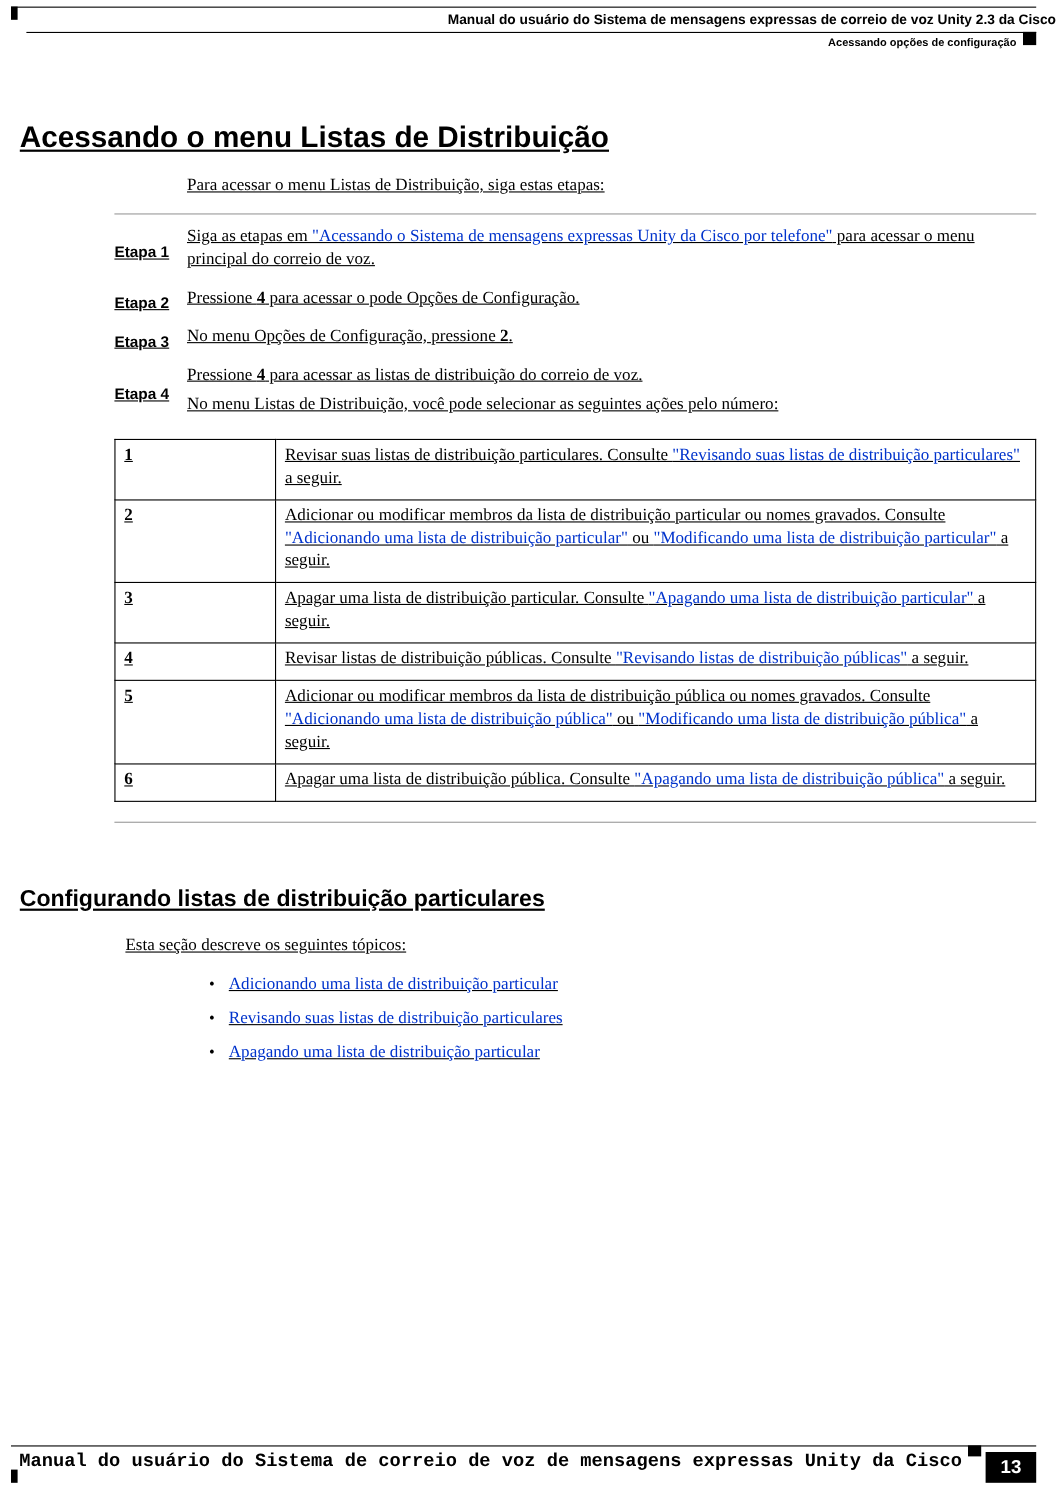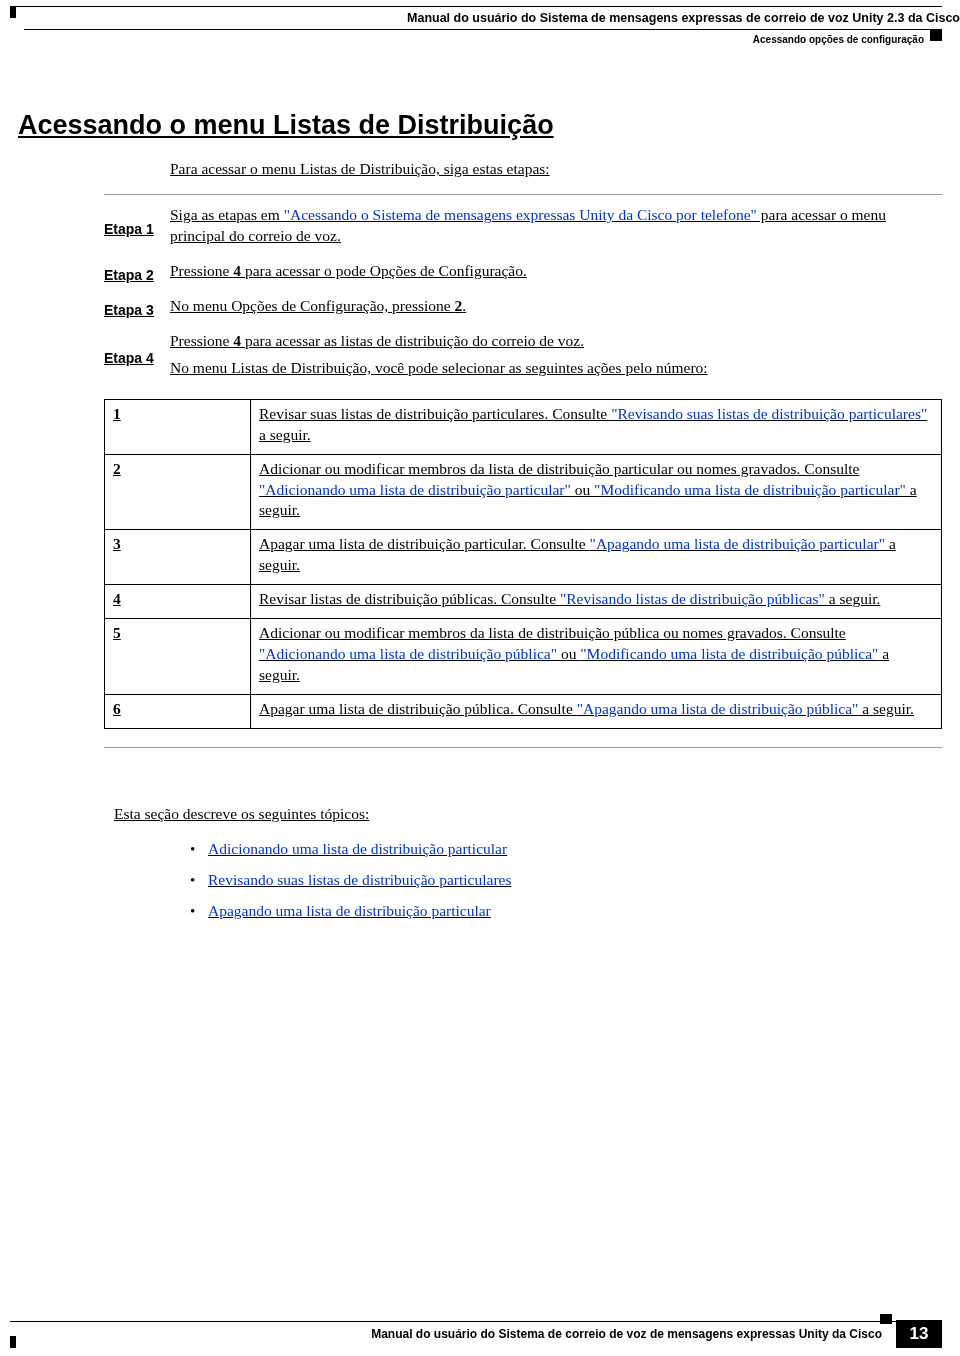--- a/index.html
+++ b/index.html
@@ -109,23 +109,23 @@
   
   .ftr {
     position: absolute; left: 10px; right: 18px; bottom: 14px;
   }
   .ftr-line {
     border-top: 1px solid #000;
     position: relative;
     height: 0;
   }
   .ftr-text {
-    font-family: Liberation Sans, sans-serif;
-    font-weight: bold; font-size: 12px;
-    text-align: right;
+    font-family: Liberation Mono, monospace;
+    font-weight: bold; font-size: 17px;
+    text-align: center;
     padding: 4px 60px 0 0;
   }
   .ftr-box {
     position: absolute; right: 0; bottom: -6px;
     width: 46px; height: 28px; background: #000;
     color: #fff; font-family: Arial, Helvetica, sans-serif;
     font-weight: bold; font-size: 17px;
     display: flex; align-items: center; justify-content: center;
   }
   .ftr-tick {
@@ -225,20 +225,21 @@
             <td><span>Apagar uma lista de distribuição pública. Consulte </span><a class="link" href="#">"Apagando uma lista de distribuição pública"</a><span> a seguir.</span></td>
           </tr>
         </tbody>
     </table>
   </div>
 
   <hr class="hair2">
 
   <div style="height:46px"></div>
 
+  <h2 class="sub">Configurando listas de distribuição particulares</h2>
   <p class="intro" style="margin-left:96px">Esta seção descreve os seguintes tópicos:</p>
   <ul class="bul" id="bullets">
       <li><a class="link" href="#">Adicionando uma lista de distribuição particular</a></li>
       <li><a class="link" href="#">Revisando suas listas de distribuição particulares</a></li>
       <li><a class="link" href="#">Apagando uma lista de distribuição particular</a></li>
     </ul>
 
 </div>
 
 <div class="ftr">

